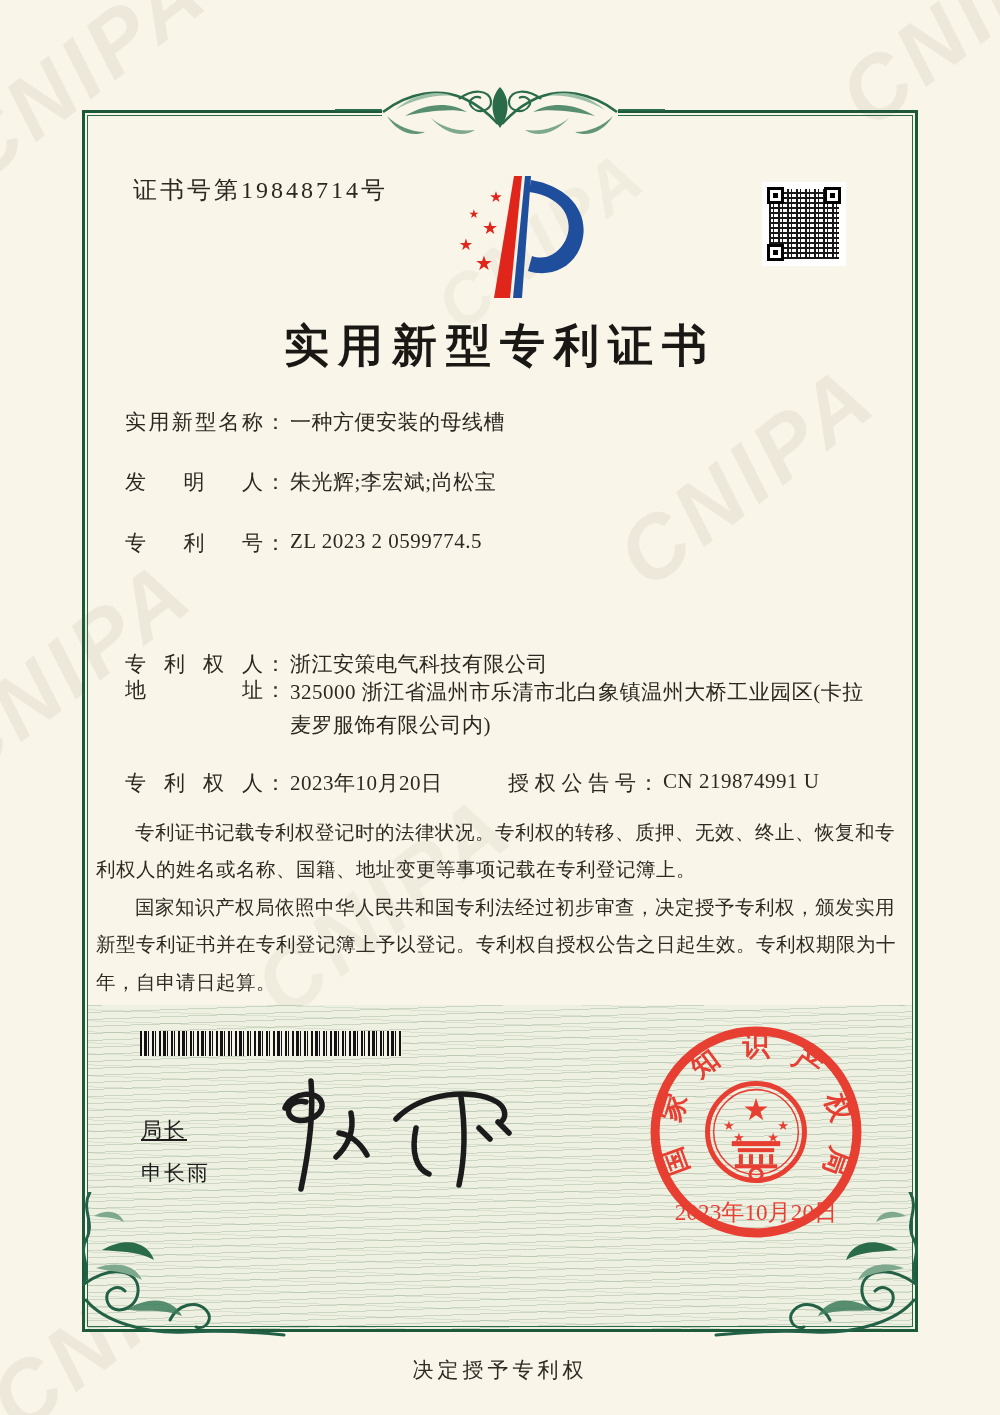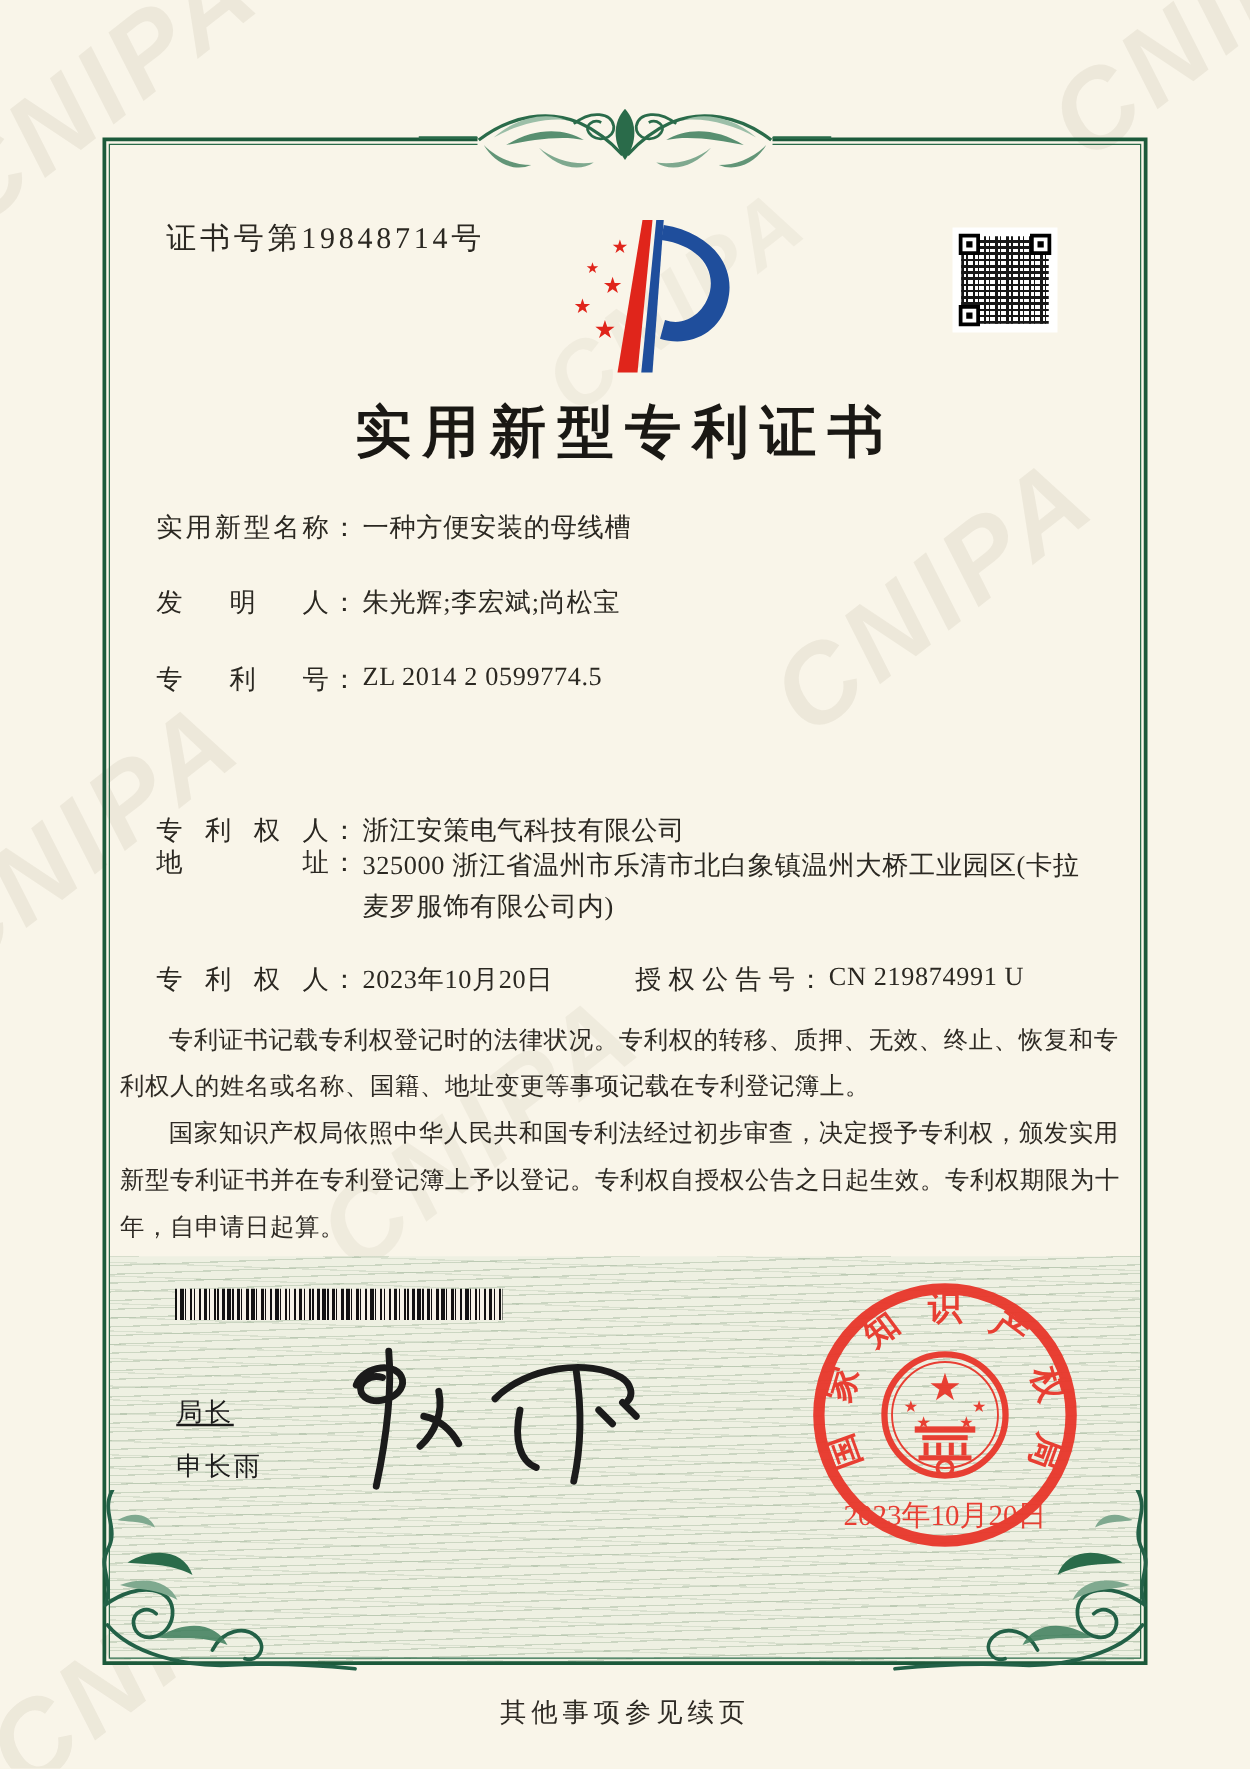--- a/index.html
+++ b/index.html
@@ -154,21 +154,21 @@
 
   <div id="title">实用新型专利证书</div>
 
   <div class="frow" style="top:408px;">
     <span class="flabel">实用新型名称</span><span class="fcolon">：</span><span class="fvalue">一种方便安装的母线槽</span>
   </div>
   <div class="frow" style="top:468px;">
     <span class="flabel">发明人</span><span class="fcolon">：</span><span class="fvalue">朱光辉;李宏斌;尚松宝</span>
   </div>
   <div class="frow" style="top:529px;">
-    <span class="flabel">专利号</span><span class="fcolon">：</span><span class="fvalue">ZL 2014 2 0599774.5</span>
+    <span class="flabel">专利号</span><span class="fcolon">：</span><span class="fvalue">ZL 2023 2 0599774.5</span>
   </div>
   <div class="frow" style="top:650px;">
     <span class="flabel">专利权人</span><span class="fcolon">：</span><span class="fvalue">浙江安策电气科技有限公司</span>
   </div>
   <div class="frow" style="top:676px;">
     <span class="flabel">地址</span><span class="fcolon">：</span><span class="fvalue addr">325000 浙江省温州市乐清市北白象镇温州大桥工业园区(卡拉麦罗服饰有限公司内)</span>
   </div>
   <div class="frow" style="top:769px;">
     <span class="flabel">专利权人</span><span class="fcolon">：</span><span class="fvalue">2023年10月20日</span>
     <span class="fpair2">
@@ -224,15 +224,15 @@
       <rect x="-17" y="22" width="4" height="10"></rect>
       <rect x="-7" y="22" width="4" height="10"></rect>
       <rect x="3" y="22" width="4" height="10"></rect>
       <rect x="13" y="22" width="4" height="10"></rect>
       <rect x="-21" y="32" width="42" height="4"></rect>
       <circle cy="42" r="6" fill="none" stroke="#e8362a" stroke-width="3"></circle>
     </g>
     <text x="110" y="197" font-size="23" fill="#e8362a" text-anchor="middle" font-family="Liberation Serif, DejaVu Serif, serif">2023年10月20日</text>
   </svg>
 
-  <div id="footer-note">其他事项参见续页</div>
+  <div id="footer-note">决定授予专利权</div>
 
 </div>
 
 </body></html>

